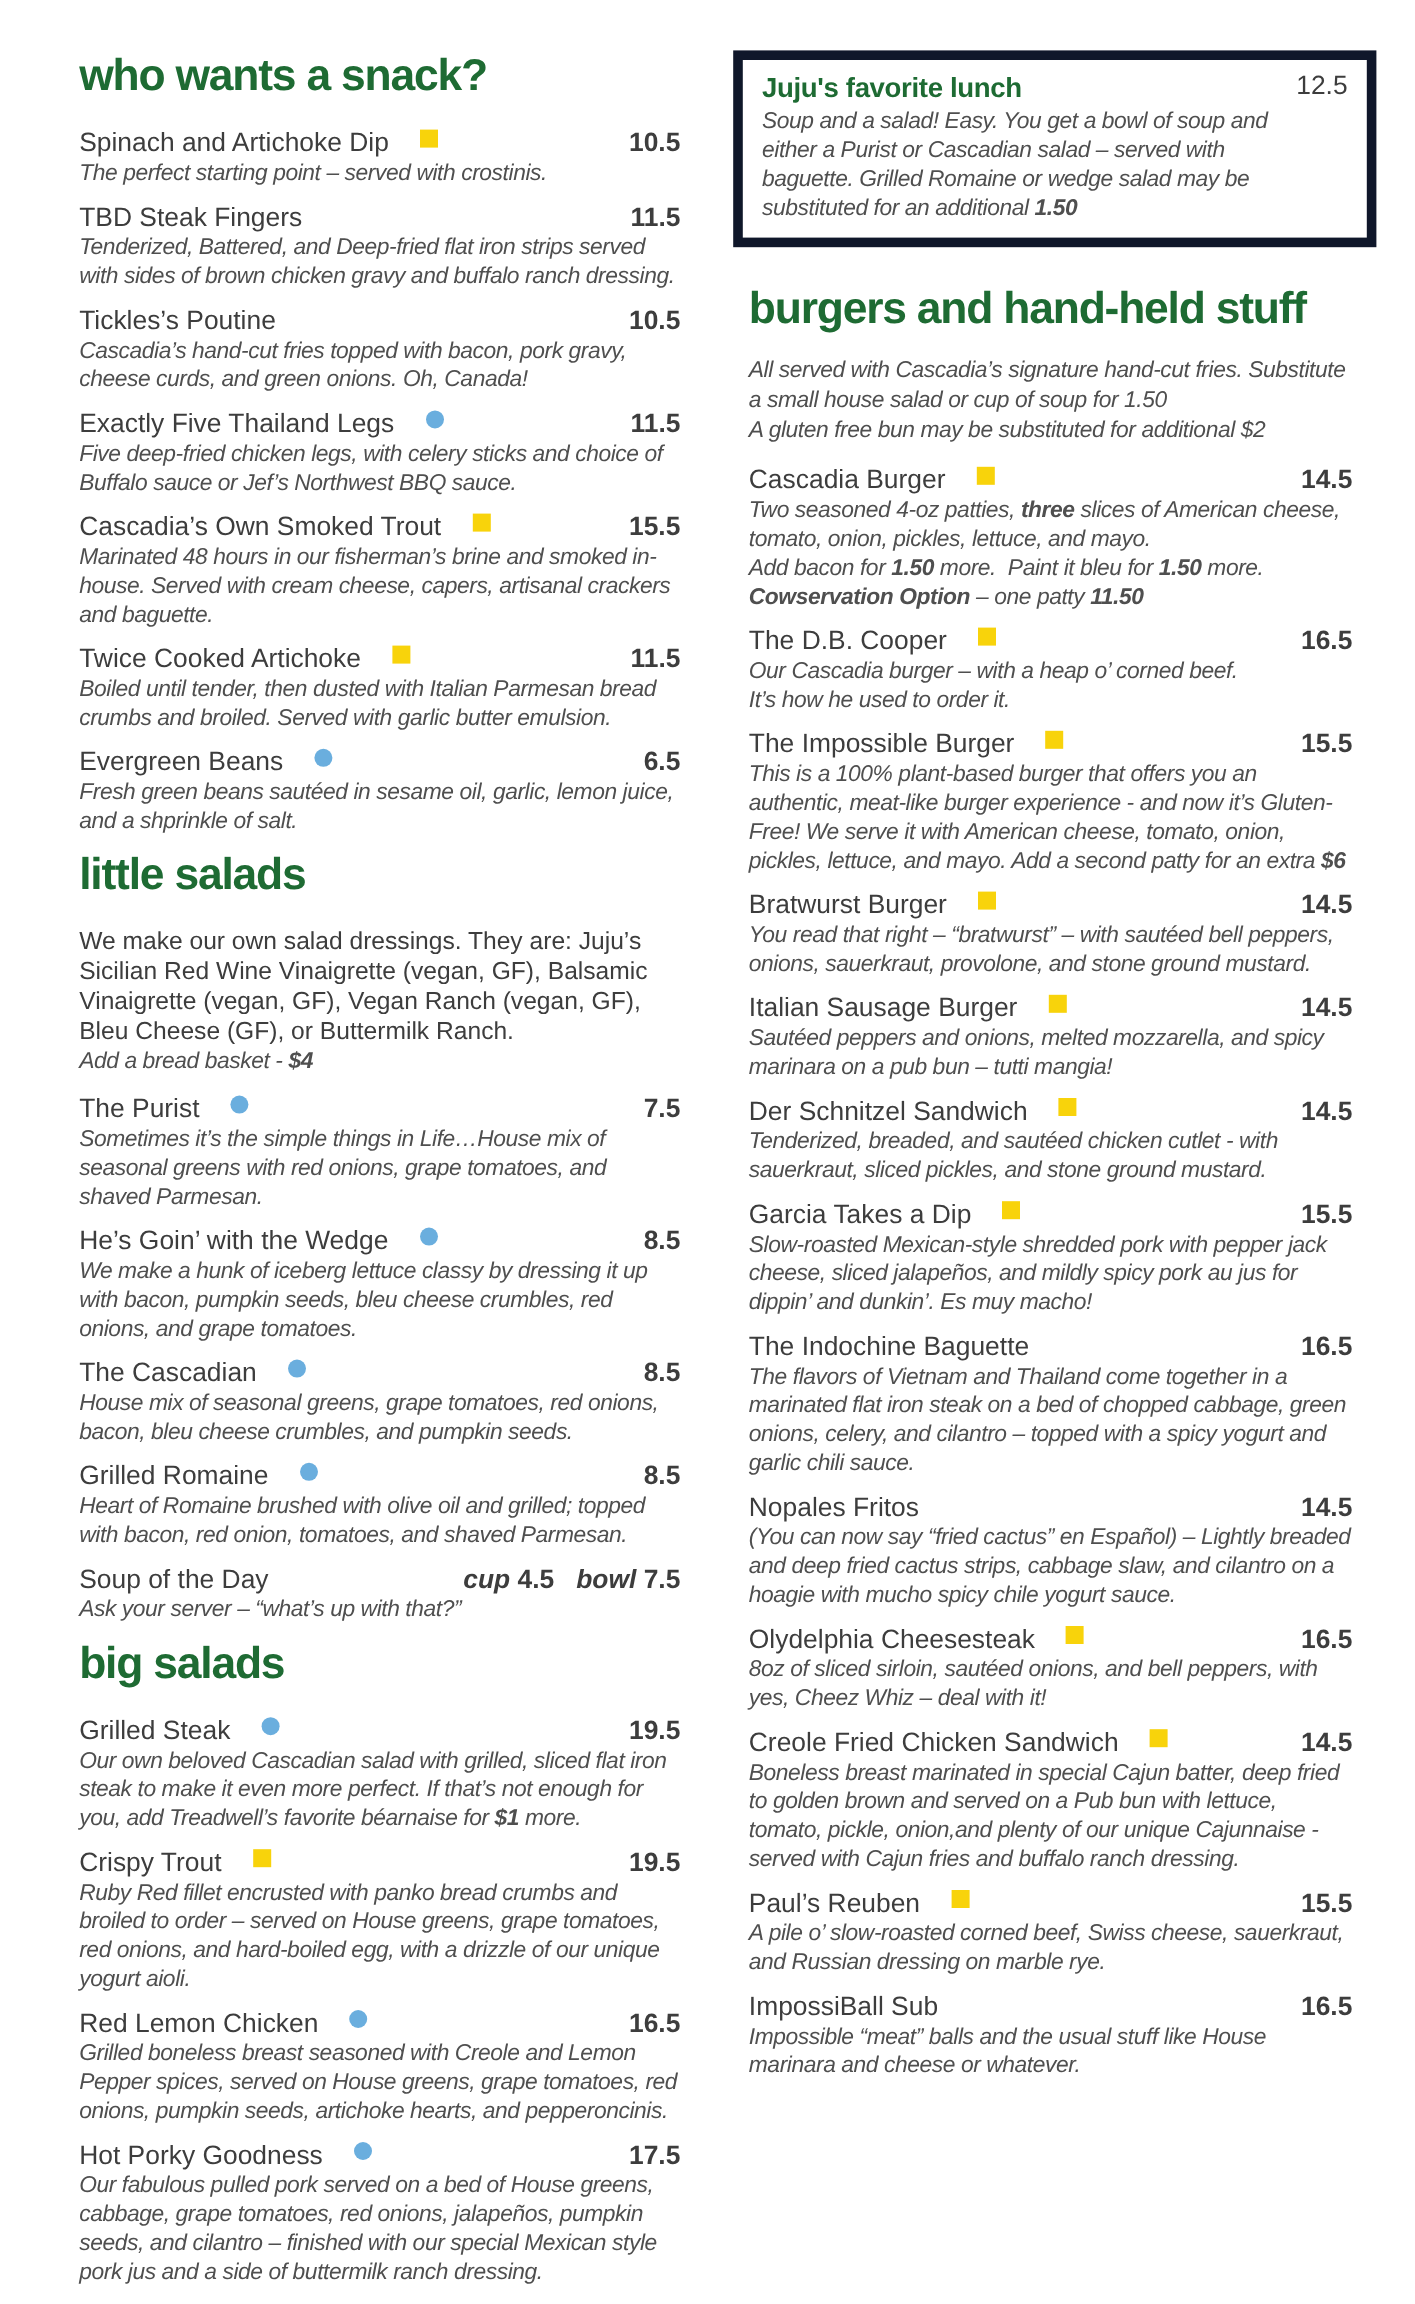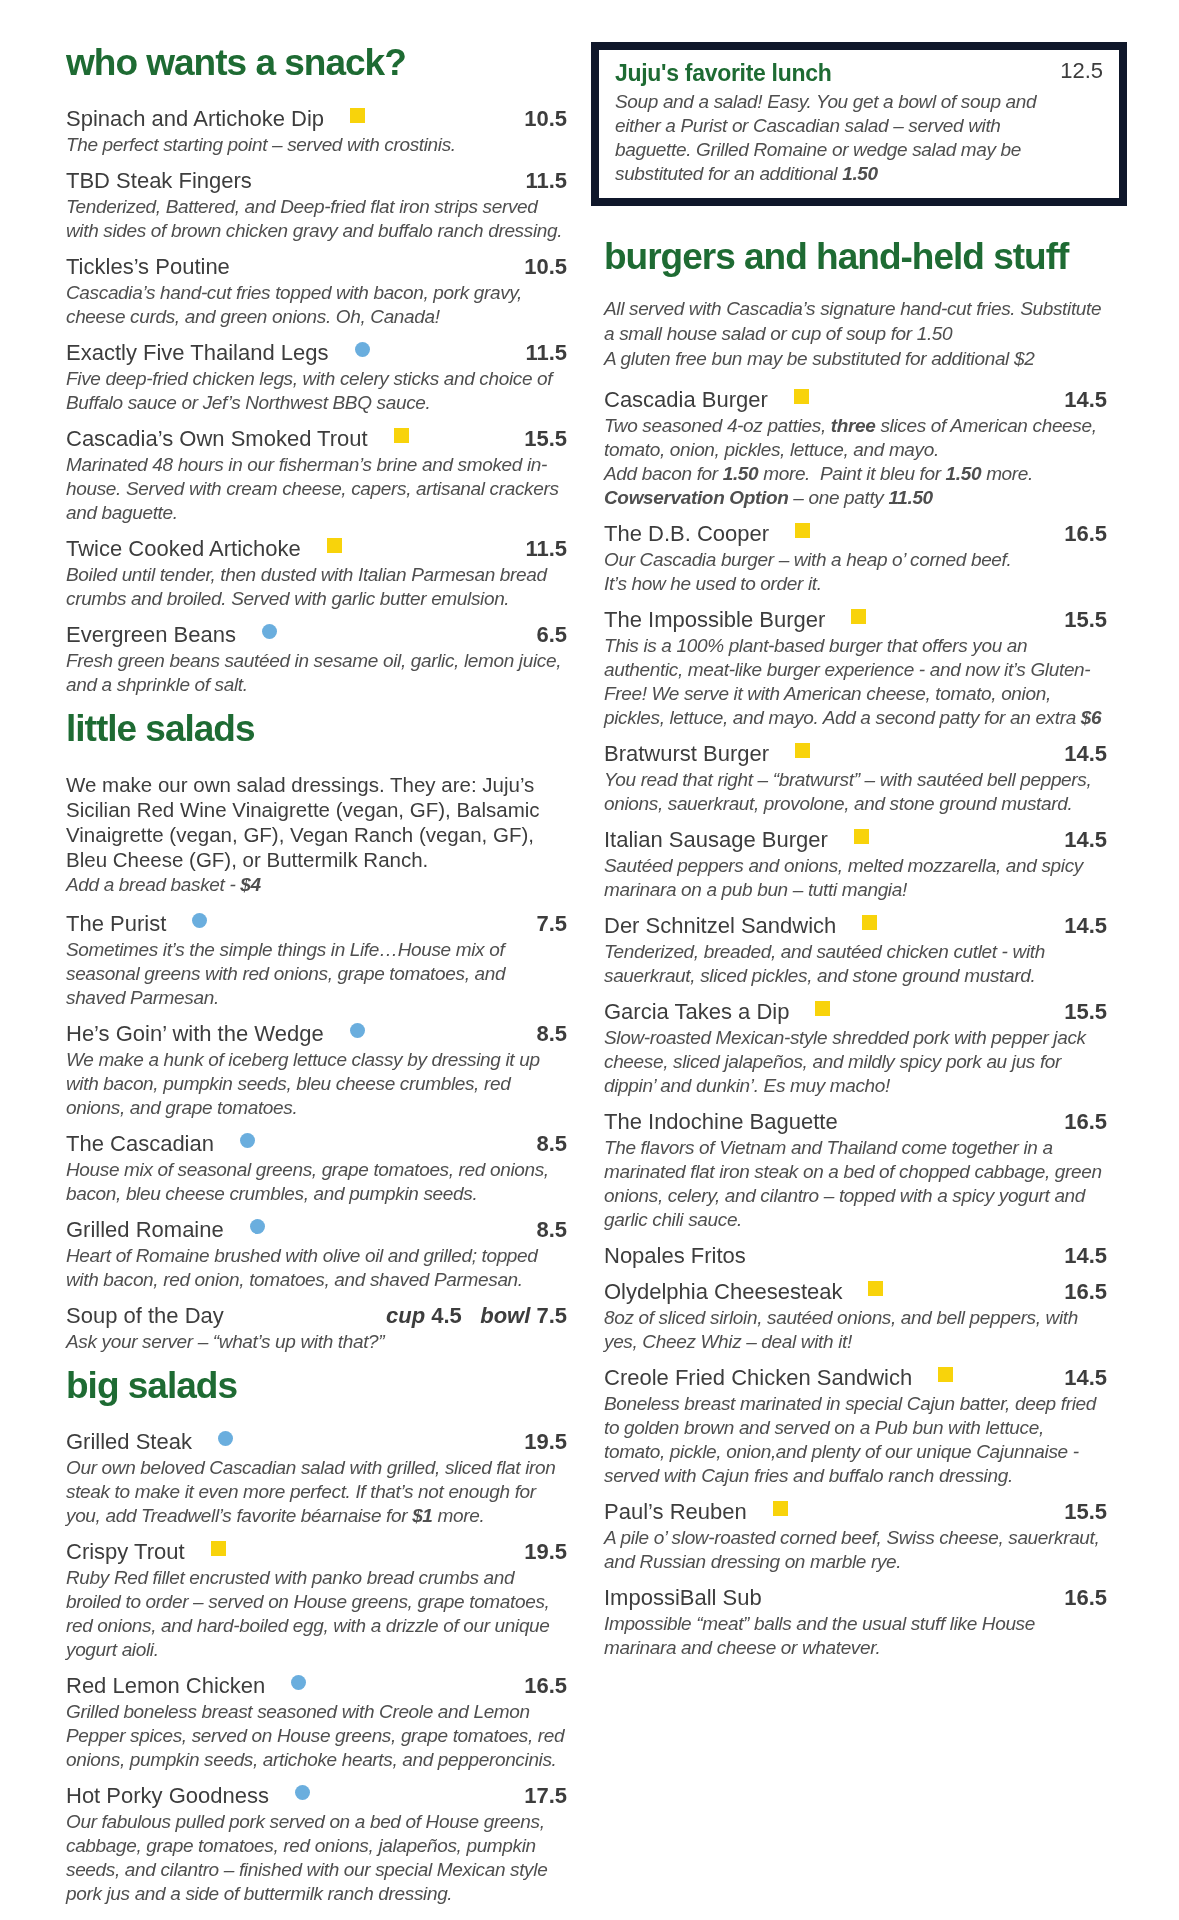--- a/index.html
+++ b/index.html
@@ -6,21 +6,21 @@
     --green:#1e6b33;
     --yellow:#f8d30b;
     --blue:#6aaede;
     --ink:#3d3d3d;
     --desc:#4f4f4f;
   }
   *{box-sizing:border-box;}
   html,body{margin:0;padding:0;background:#ffffff;}
   body{font-family:"Liberation Sans",sans-serif;color:var(--ink);}
   .page{position:relative;width:1179px;height:1920px;background:#fff;display:flex;
-        padding:42px 0 0 66px;gap:24px;overflow:hidden;}
+        padding:42px 0 0 66px;gap:44px;overflow:hidden;}
   .col-left{width:501px;flex:none;}
   .col-right{width:536px;flex:none;}
 
   .section-header{font-weight:bold;color:var(--green);font-size:37px;line-height:42px;
       letter-spacing:-1px;margin:8px 0 22px;}
   .col-left .section-header:first-child{margin-top:0;}
   #rightSections .section-header{margin-top:30px;margin-bottom:18px;}
 
   .section-intro{font-size:20.5px;line-height:25px;color:var(--ink);margin:0 0 1px;}
   .section-intro-note{font-style:italic;font-size:19px;line-height:24px;letter-spacing:-0.35px;
@@ -262,20 +262,21 @@
             <span class="item-name">The Indochine Baguette</span>
             <span class="item-price">16.5</span>
           </div>
           <p class="item-desc">The flavors of Vietnam and Thailand come together in a marinated flat iron steak on a bed of chopped cabbage, green onions, celery, and cilantro – topped with a spicy yogurt and garlic chili sauce.</p>
         </div>
         <div class="menu-item">
           <div class="item-head">
             <span class="item-name">Nopales Fritos</span>
             <span class="item-price">14.5</span>
           </div>
+          <p class="item-desc">(You can now say “fried cactus” en Español) – Lightly breaded and deep fried cactus strips, cabbage slaw, and cilantro on a hoagie with mucho spicy chile yogurt sauce.</p>
         </div>
         <div class="menu-item">
           <div class="item-head">
             <span class="item-name">Olydelphia Cheesesteak</span>
             <span class="dot square"></span>
             <span class="item-price">16.5</span>
           </div>
           <p class="item-desc">8oz of sliced sirloin, sautéed onions, and bell peppers, with yes, Cheez Whiz – deal with it!</p>
         </div>
         <div class="menu-item">

